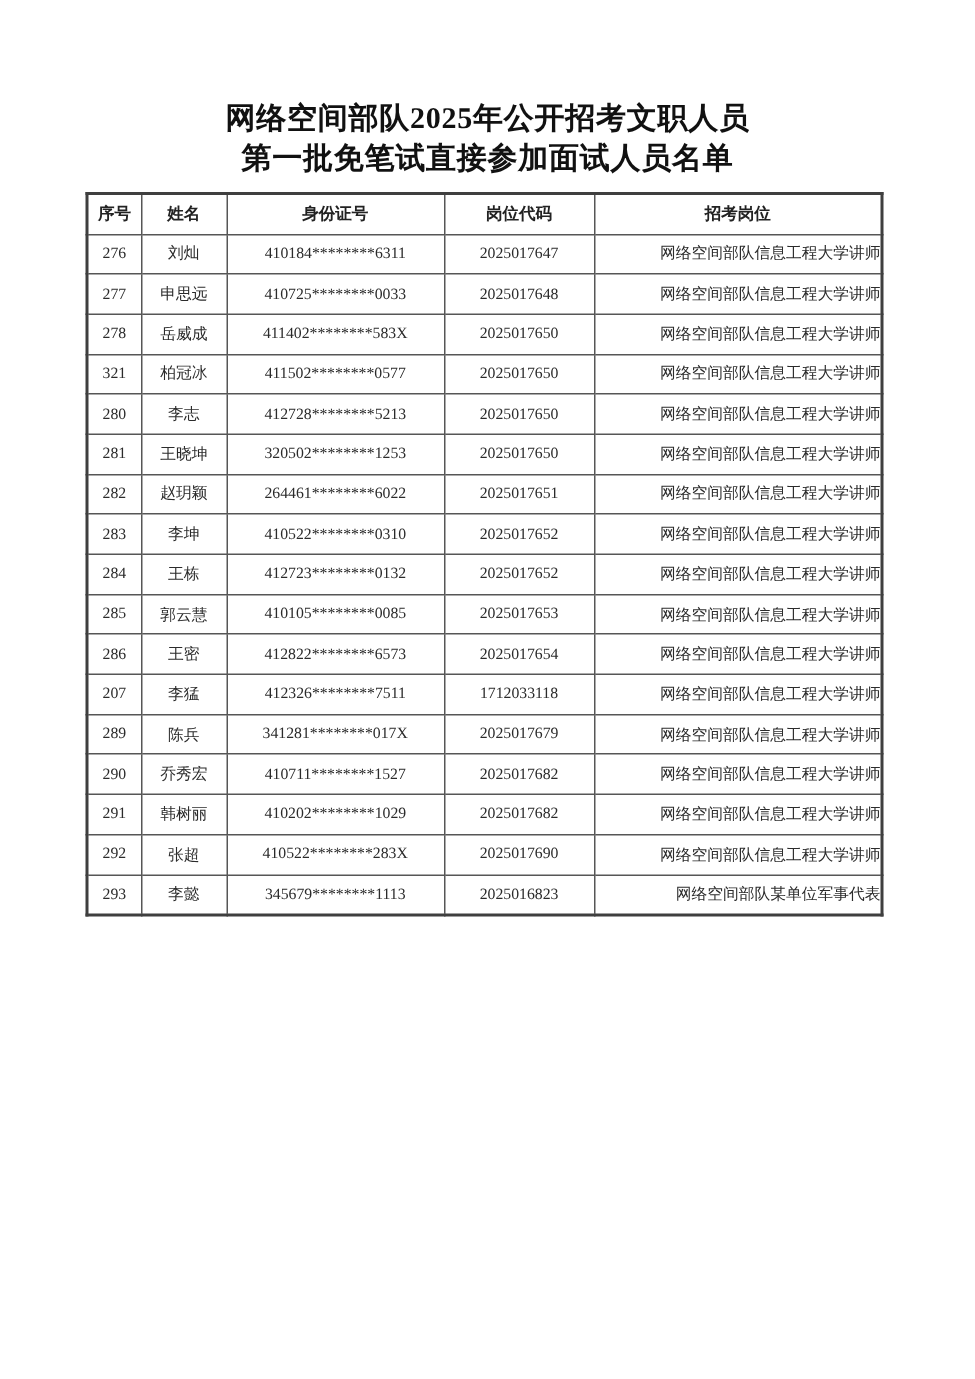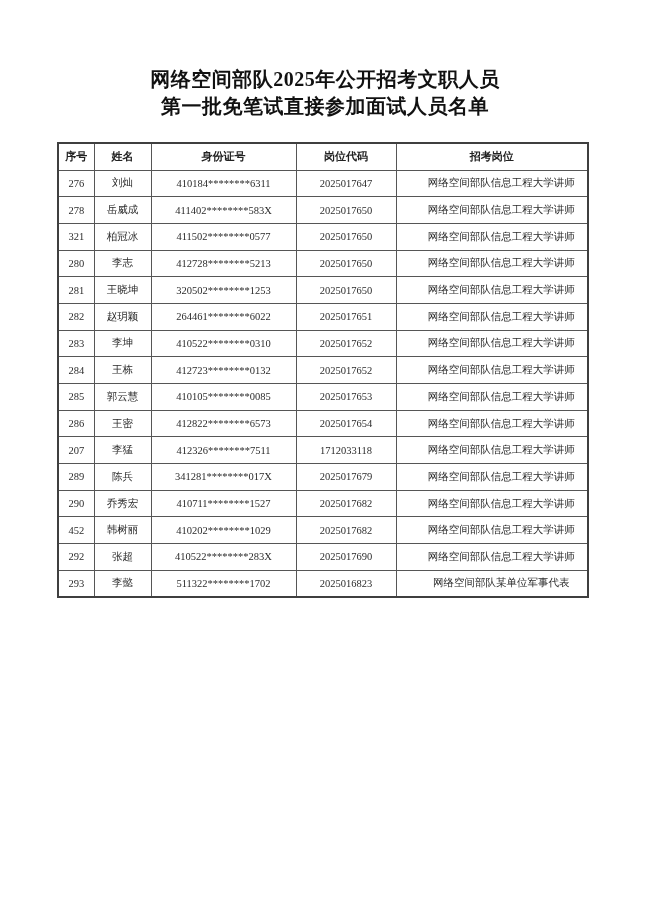--- a/index.html
+++ b/index.html
@@ -20,42 +20,42 @@
     font-size: 20px;
     line-height: 27px;
     font-weight: bold;
     color: #111111;
     letter-spacing: 0.5px;
   }
   table.roster {
     border-collapse: collapse;
     table-layout: fixed;
     margin-left: 57px;
-    margin-top: 22px;
+    margin-top: 8px;
     width: 530px;
     border: 2px solid #3f3f3f;
   }
   table.roster th, table.roster td {
     border: 1px solid #565656;
     font-size: 10.5px;
     color: #2b2b2b;
     text-align: center;
     vertical-align: middle;
     overflow: hidden;
     white-space: nowrap;
   }
   table.roster th {
     height: 27px;
     font-weight: bold;
     color: #222222;
     font-size: 11px;
   }
   table.roster td { height: 26.7px; }
   table.roster td.pos {
-    text-align: center;
+    text-align: right;
     padding-left: 19px;
   }
   col.c-no  { width: 36px; }
   col.c-name{ width: 57px; }
   col.c-id  { width: 145px; }
   col.c-code{ width: 100px; }
   col.c-pos { width: 192px; }
 </style>
 </head>
 <body>
@@ -86,20 +86,27 @@
     </thead>
     <tbody>
         <tr>
           <td>276</td>
           <td>刘灿</td>
           <td>410184********6311</td>
           <td>2025017647</td>
           <td class="pos">网络空间部队信息工程大学讲师</td>
         </tr>
         <tr>
+          <td>277</td>
+          <td>申思远</td>
+          <td>410725********0033</td>
+          <td>2025017648</td>
+          <td class="pos">网络空间部队信息工程大学讲师</td>
+        </tr>
+        <tr>
           <td>278</td>
           <td>岳威成</td>
           <td>411402********583X</td>
           <td>2025017650</td>
           <td class="pos">网络空间部队信息工程大学讲师</td>
         </tr>
         <tr>
           <td>321</td>
           <td>柏冠冰</td>
           <td>411502********0577</td>
@@ -170,36 +177,36 @@
           <td class="pos">网络空间部队信息工程大学讲师</td>
         </tr>
         <tr>
           <td>290</td>
           <td>乔秀宏</td>
           <td>410711********1527</td>
           <td>2025017682</td>
           <td class="pos">网络空间部队信息工程大学讲师</td>
         </tr>
         <tr>
-          <td>452</td>
+          <td>291</td>
           <td>韩树丽</td>
           <td>410202********1029</td>
           <td>2025017682</td>
           <td class="pos">网络空间部队信息工程大学讲师</td>
         </tr>
         <tr>
           <td>292</td>
           <td>张超</td>
           <td>410522********283X</td>
           <td>2025017690</td>
           <td class="pos">网络空间部队信息工程大学讲师</td>
         </tr>
         <tr>
           <td>293</td>
           <td>李懿</td>
-          <td>511322********1702</td>
+          <td>345679********1113</td>
           <td>2025016823</td>
           <td class="pos">网络空间部队某单位军事代表</td>
         </tr>
       </tbody>
   </table>
 
 </div>
 
 </body></html>

